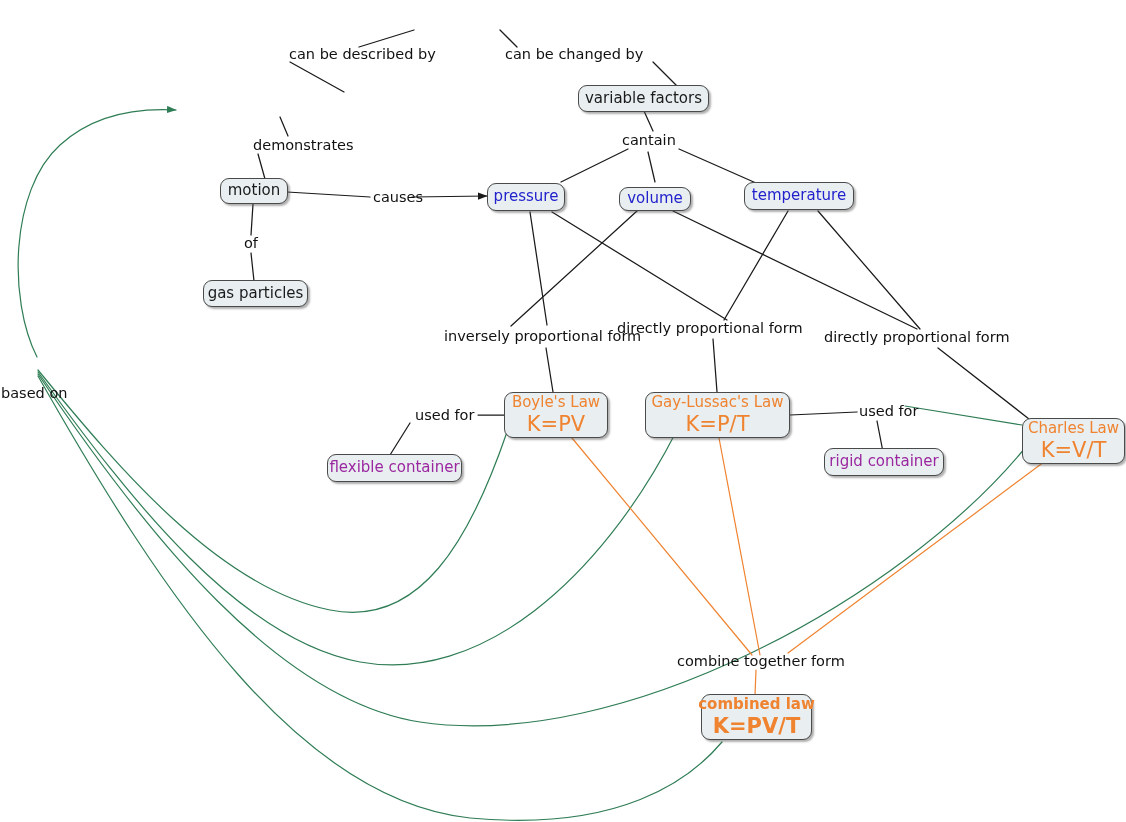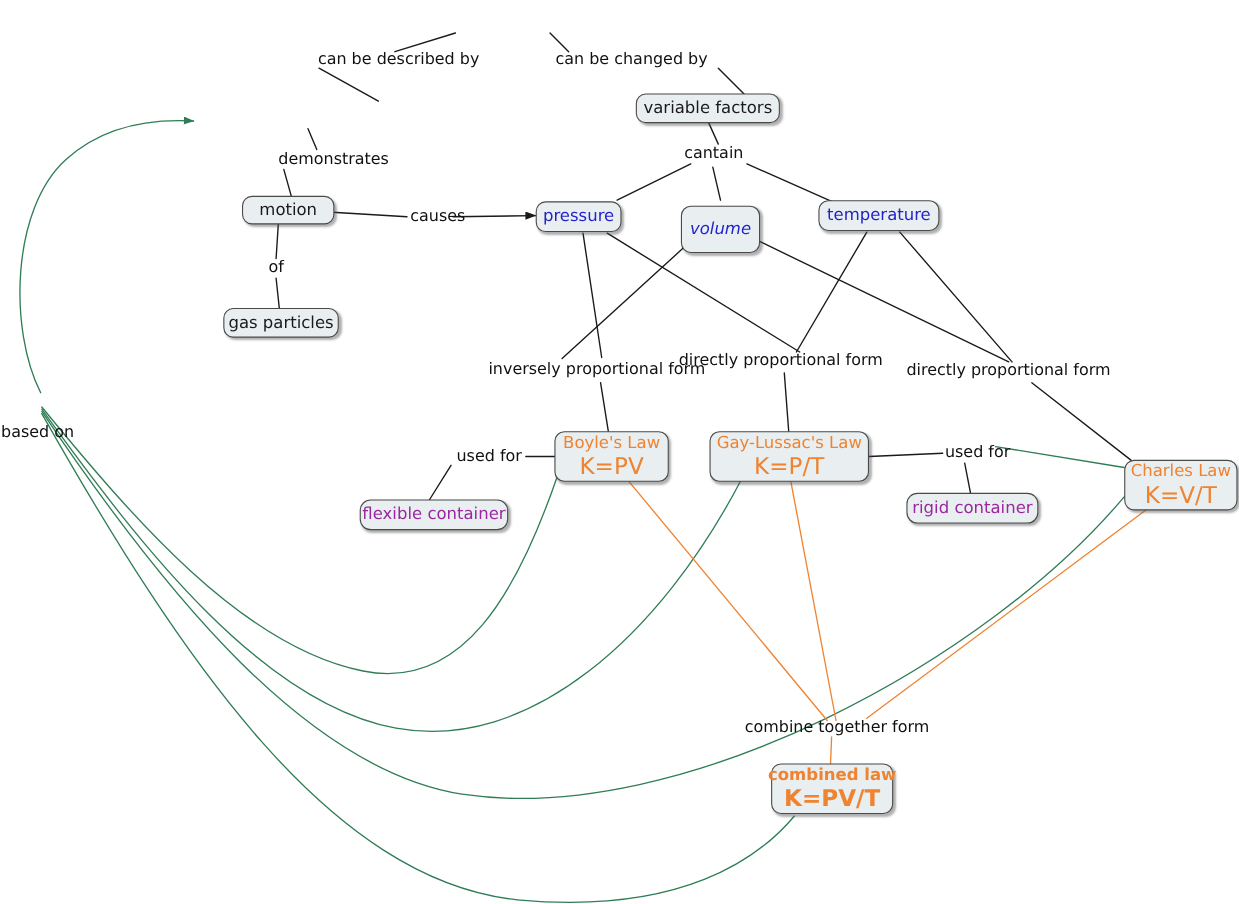--- a/index.html
+++ b/index.html
@@ -25,21 +25,21 @@
     text-align:center;
     line-height:1.15;
     white-space:nowrap;
     font-size:15px;
     color:#1a1a1a;
     padding:3px 9px;
   }
   .node.plain{color:#1a1a1a;}
   .node.blue{color:#2222cc;}
   .node.orange{color:#ef8330;border-color:#4a4a4a;}
-  .node.purple{color:#9b27a0;border-radius:10px;}
+  .node.purple{color:#9b27a0;}
   .node .l2{font-size:21px;}
 
   .elabel{
     position:absolute;
     font-size:14.5px;
     color:#111111;
     white-space:nowrap;
     background:transparent;
     line-height:1;
   }
@@ -125,33 +125,33 @@
       <path d="M756,670 L755,695"></path>
     </g>
   </svg>
 
 
 
   <div class="node plain" style="left:578px;top:85px;width:131px;height:27px;">
     <span>variable factors</span>
   </div>
 
-  <div class="node plain" style="left:220px;top:178px;width:84px;height:26px;">
+  <div class="node plain" style="left:220px;top:178px;width:68px;height:26px;">
     <span>motion</span>
   </div>
 
   <div class="node plain" style="left:203px;top:280px;width:105px;height:27px;">
     <span>gas particles</span>
   </div>
 
   <div class="node blue" style="left:487px;top:183px;width:78px;height:28px;">
     <span>pressure</span>
   </div>
 
-  <div class="node blue" style="left:619px;top:187px;width:72px;height:43px;font-style:italic;">
+  <div class="node blue" style="left:619px;top:187px;width:72px;height:24px;">
     <span>volume</span>
   </div>
 
   <div class="node blue" style="left:744px;top:182px;width:110px;height:28px;">
     <span>temperature</span>
   </div>
 
   <div class="node orange" style="left:504px;top:392px;width:104px;height:46px;">
     <span>Boyle's Law</span>
     <span class="l2">K=PV</span>

